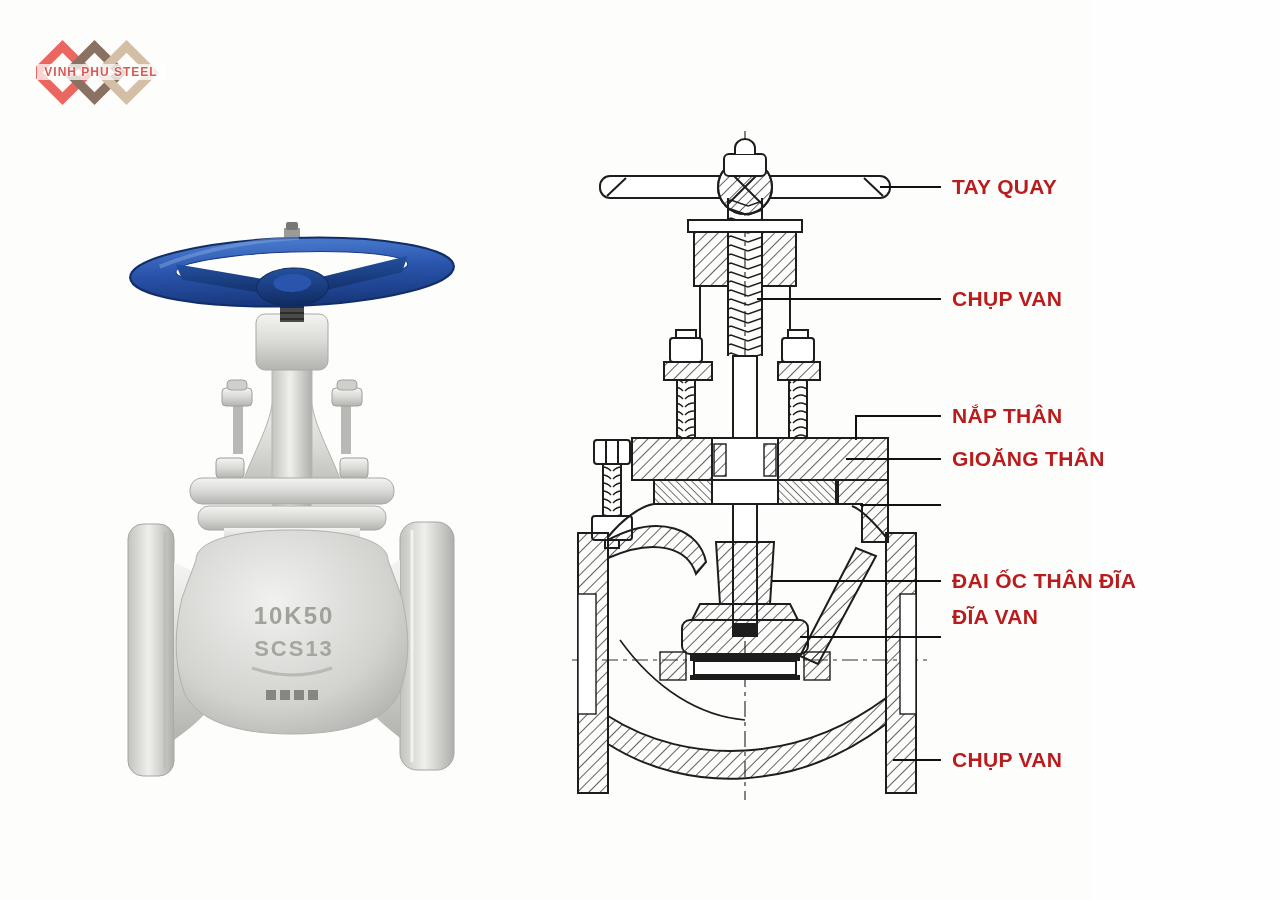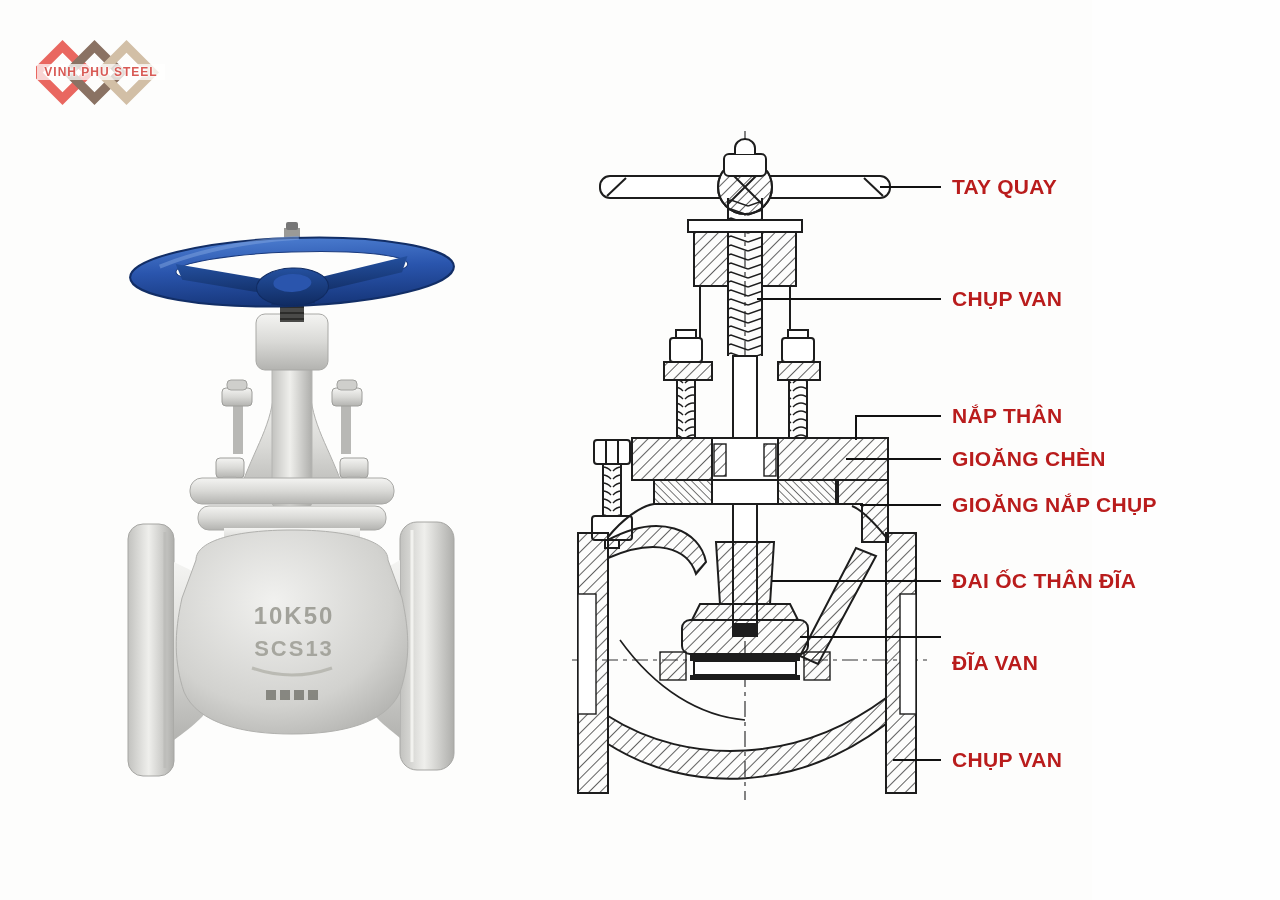--- a/index.html
+++ b/index.html
@@ -265,18 +265,17 @@
       <line x1="860" y1="505" x2="941" y2="505"></line>
       <line x1="772" y1="581" x2="941" y2="581"></line>
       <line x1="800" y1="637" x2="941" y2="637"></line>
       <line x1="893" y1="760" x2="941" y2="760"></line>
     </g>
   </svg>
 
   <div class="part-label" style="top:187px">TAY QUAY</div>
   <div class="part-label" style="top:299px">CHỤP VAN</div>
   <div class="part-label" style="top:416px">NẮP THÂN</div>
-  <div class="part-label" style="top:459px">GIOĂNG CHÈN</div>
-  <div class="part-label" style="top:505px">GIOĂNG NẮP CHỤP</div>
+  <div class="part-label" style="top:459px">GIOĂNG THÂN</div>
   <div class="part-label" style="top:581px">ĐAI ỐC THÂN ĐĨA</div>
-  <div class="part-label" style="top:663px">ĐĨA VAN</div>
+  <div class="part-label" style="top:617px">ĐĨA VAN</div>
   <div class="part-label" style="top:760px">CHỤP VAN</div>
 </div>
 
 </body></html>

